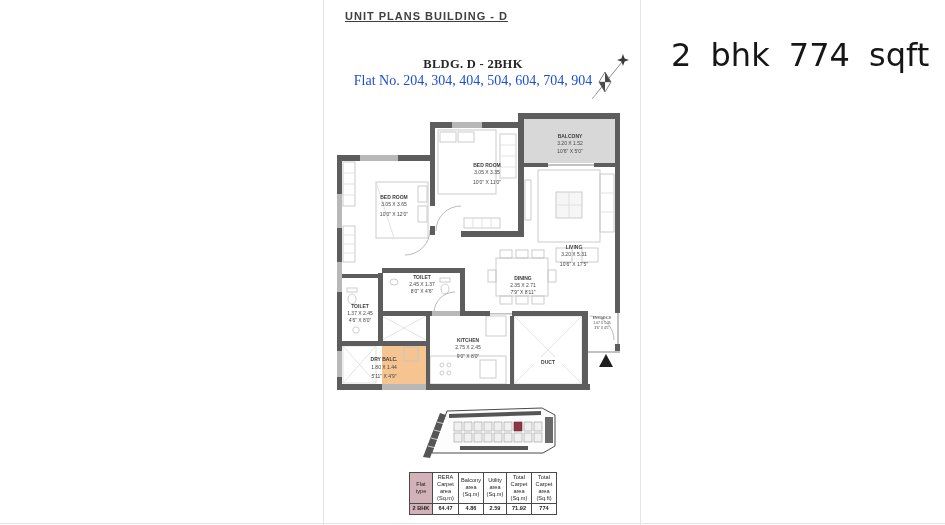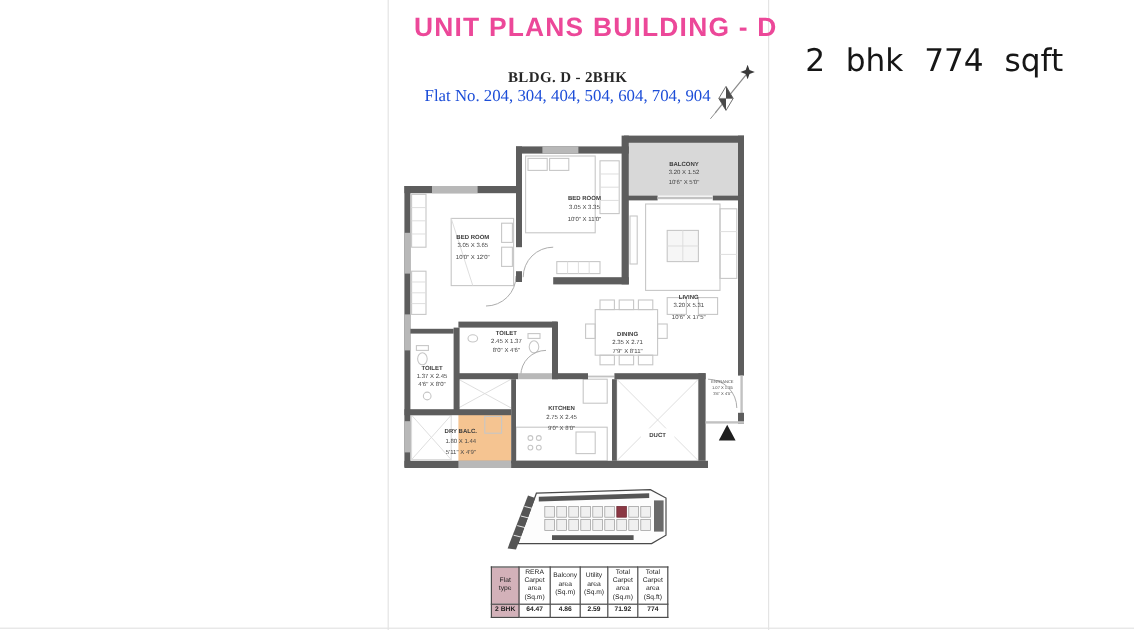--- a/index.html
+++ b/index.html
@@ -3,32 +3,32 @@
 <meta charset="utf-8">
 <style>
   * { margin:0; padding:0; box-sizing:border-box; }
   html,body { width:945px; height:525px; background:#ffffff; overflow:hidden;
               font-family:"Liberation Sans", sans-serif; }
   .stage { position:relative; width:945px; height:525px; background:#fff; }
 
   .divider-v { position:absolute; top:0; width:1px; height:525px; background:#e4e4e4; }
   .edge-bottom { position:absolute; left:0; top:523px; width:945px; height:1px; background:#e3e3e3; }
 
-  .page-title { position:absolute; left:345px; top:10px; font-size:22px; font-weight:600;
-                letter-spacing:1px; color:#ec4899; }
+  .page-title { position:absolute; left:345px; top:10px; font-size:11px; font-weight:600;
+                letter-spacing:1px; color:#404040;text-decoration:underline; }
 
   .plan-head { position:absolute; left:323px; top:57px; width:300px; text-align:center; color:#222;font-family:Liberation Serif, serif; }
   .plan-sub  { font-size:12.5px; font-weight:700; letter-spacing:.3px; color:#272727; }
   .plan-flats{ font-size:14px; font-weight:400; color:#1d4ed8; margin-top:1px; }
 
   .compass { position:absolute; left:590px; top:52px; }
   .floorplan { position:absolute; left:334px; top:108px; }
   .keyplan { position:absolute; left:420px; top:402px; }
 
-  .annotation { position:absolute; left:671px; top:36px; font-size:26px; color:#161616;
+  .annotation { position:absolute; left:671px; top:36px; font-size:32px; color:#161616;
                 font-family:"DejaVu Sans", sans-serif; word-spacing:9px; letter-spacing:0; }
 
   
   .wall { fill:#5d5d5d; }
   .win  { fill:#b8b8b8; }
   .thin { fill:#c2c2c2; }
   .furn { fill:none; stroke:#c6c6c6; stroke-width:0.9; }
   .furnf{ fill:#f6f6f6; stroke:#c6c6c6; stroke-width:0.9; }
   .hatch{ stroke:#dcdcdc; stroke-width:0.8; }
   .arc  { fill:none; stroke:#a8a8a8; stroke-width:0.8; }

